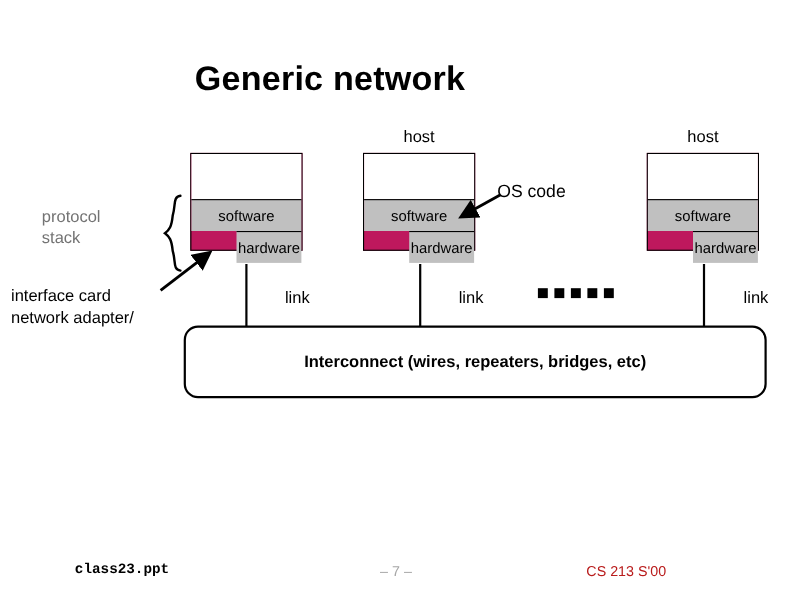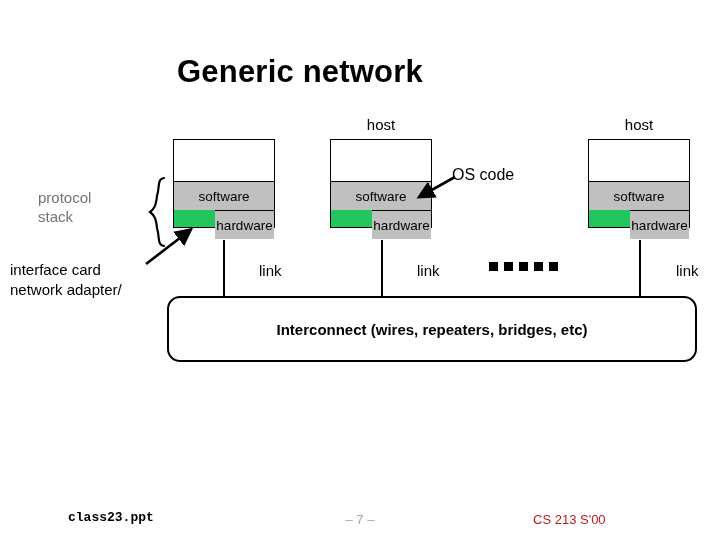--- a/index.html
+++ b/index.html
@@ -39,21 +39,21 @@
     color: #000000;
     white-space: nowrap;
   }
 
   
   .host-box {
     position: absolute;
     width: 102px;
     height: 89px;
     box-sizing: border-box;
-    background: #22c55e;
+    background: #be185d;
     border: 1.5px solid #000000;
   }
   .host-box::after {
     
     content: "";
     position: absolute;
     left: 7px;
     top: 7px;
     width: 102px;
     height: 101px;

